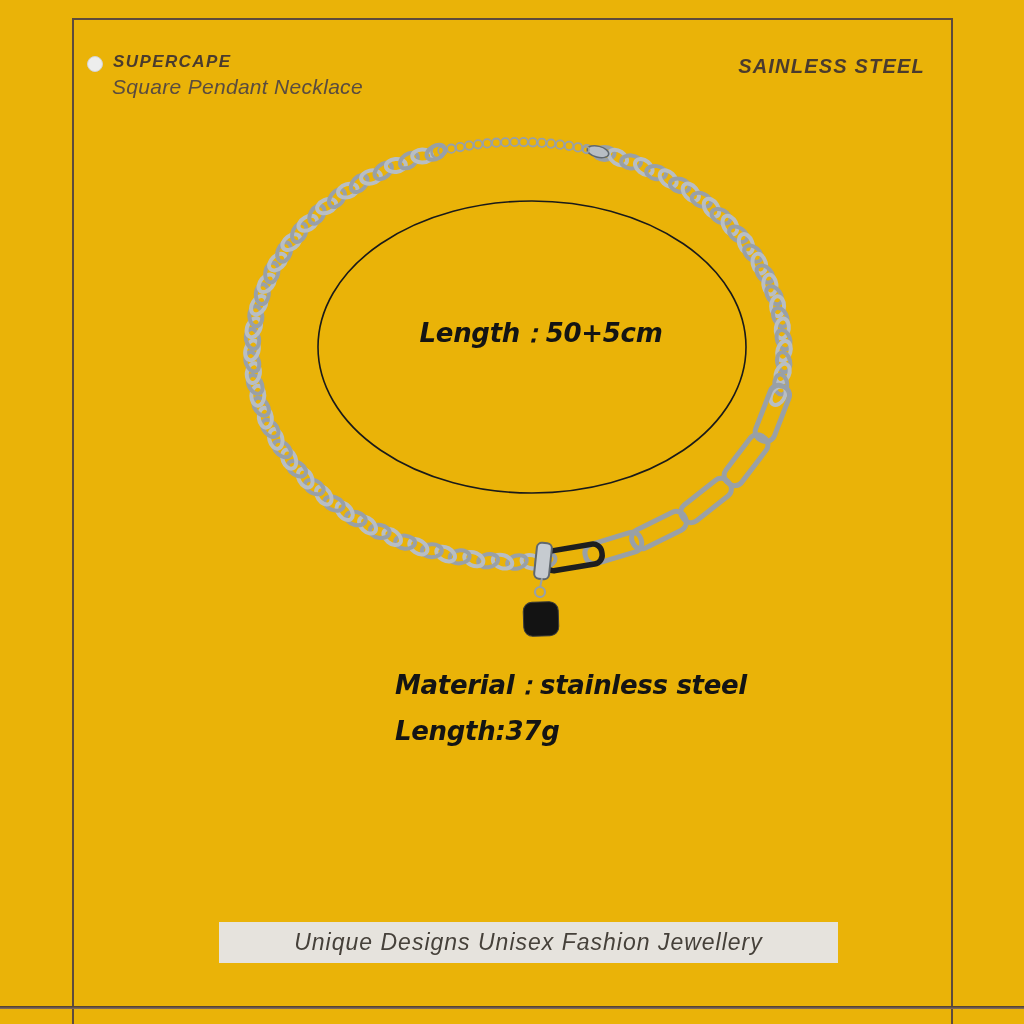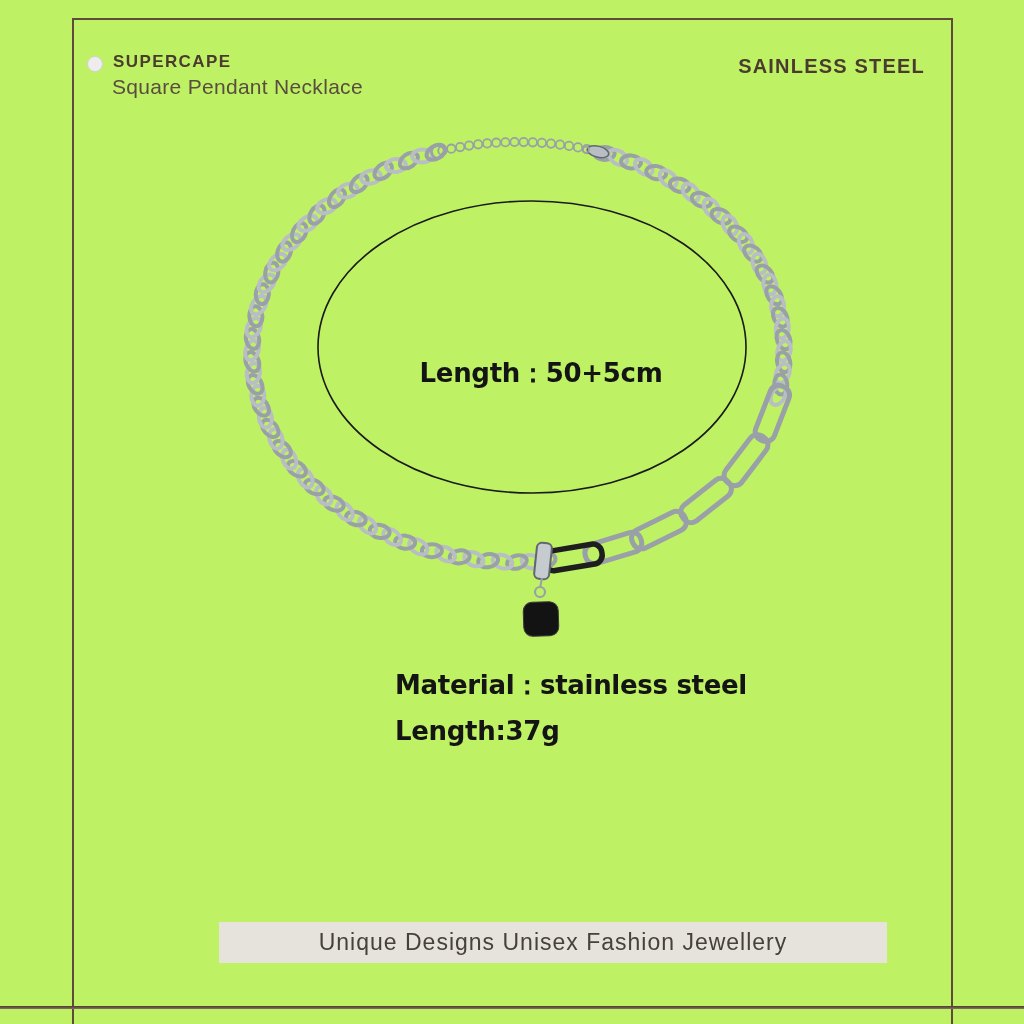--- a/index.html
+++ b/index.html
@@ -1,37 +1,37 @@
 <!DOCTYPE html>
 <html><head>
 <meta charset="utf-8">
 <style>
   html,body{margin:0;padding:0;background:#ffffff;}
-  .page{position:relative;width:1024px;height:1024px;background:#bef264;overflow:hidden;
-        font-family:"Liberation Sans",sans-serif;}
+  .page{position:relative;width:1024px;height:1024px;background:#eab308;overflow:hidden;
+        font-family:"Liberation Sans",sans-serif;font-style:italic;}
   .frame{position:absolute;left:72px;top:18px;width:877px;height:1010px;
          border:2px solid #5e4b3c;border-bottom:none;}
   .bottom-rule{position:absolute;left:0;top:1006px;width:1024px;height:3px;
                background:linear-gradient(#4a3a2e,#8a7361);}
   .brand-dot{position:absolute;left:87px;top:56px;width:16px;height:16px;border-radius:50%;
              background:#ededed;border:1.5px solid #d3d3d3;box-sizing:border-box;}
   .brand-name{position:absolute;left:113px;top:52px;font-size:17px;font-weight:700;
               letter-spacing:1.4px;color:#4a3b2e;}
   .product-title{position:absolute;left:112px;top:75px;font-size:21px;font-weight:400;
                  letter-spacing:0.3px;color:#5a4c3f;}
   .material-badge{position:absolute;right:99px;top:55px;font-size:20px;font-weight:700;
                   letter-spacing:1.2px;color:#4a3b2e;}
   .necklace-svg{position:absolute;left:0;top:0;width:1024px;height:1024px;}
   .length-label{position:absolute;left:541px;top:333px;transform:translate(-50%,-50%);
                 font-family:"DejaVu Sans",sans-serif;font-size:26px;font-weight:700;
-                letter-spacing:-0.3px;color:#141414;white-space:nowrap;margin-top:40px;}
+                letter-spacing:-0.3px;color:#141414;white-space:nowrap;}
   .specs-block{position:absolute;left:395px;top:662px;font-family:"DejaVu Sans",sans-serif;
                font-size:26px;font-weight:700;letter-spacing:-0.3px;color:#141414;
                line-height:46px;white-space:nowrap;}
-  .banner{position:absolute;left:219px;top:922px;width:668px;height:41px;background:#e6e3dd;
+  .banner{position:absolute;left:219px;top:922px;width:619px;height:41px;background:#e6e3dd;
           display:flex;align-items:center;justify-content:center;}
   .banner-text{font-size:23px;font-weight:400;letter-spacing:1px;color:#46413a;white-space:nowrap;}
 </style>
 </head>
 <body>
 
 <div class="page">
 
   <div class="frame"></div>
   <div class="bottom-rule"></div>

